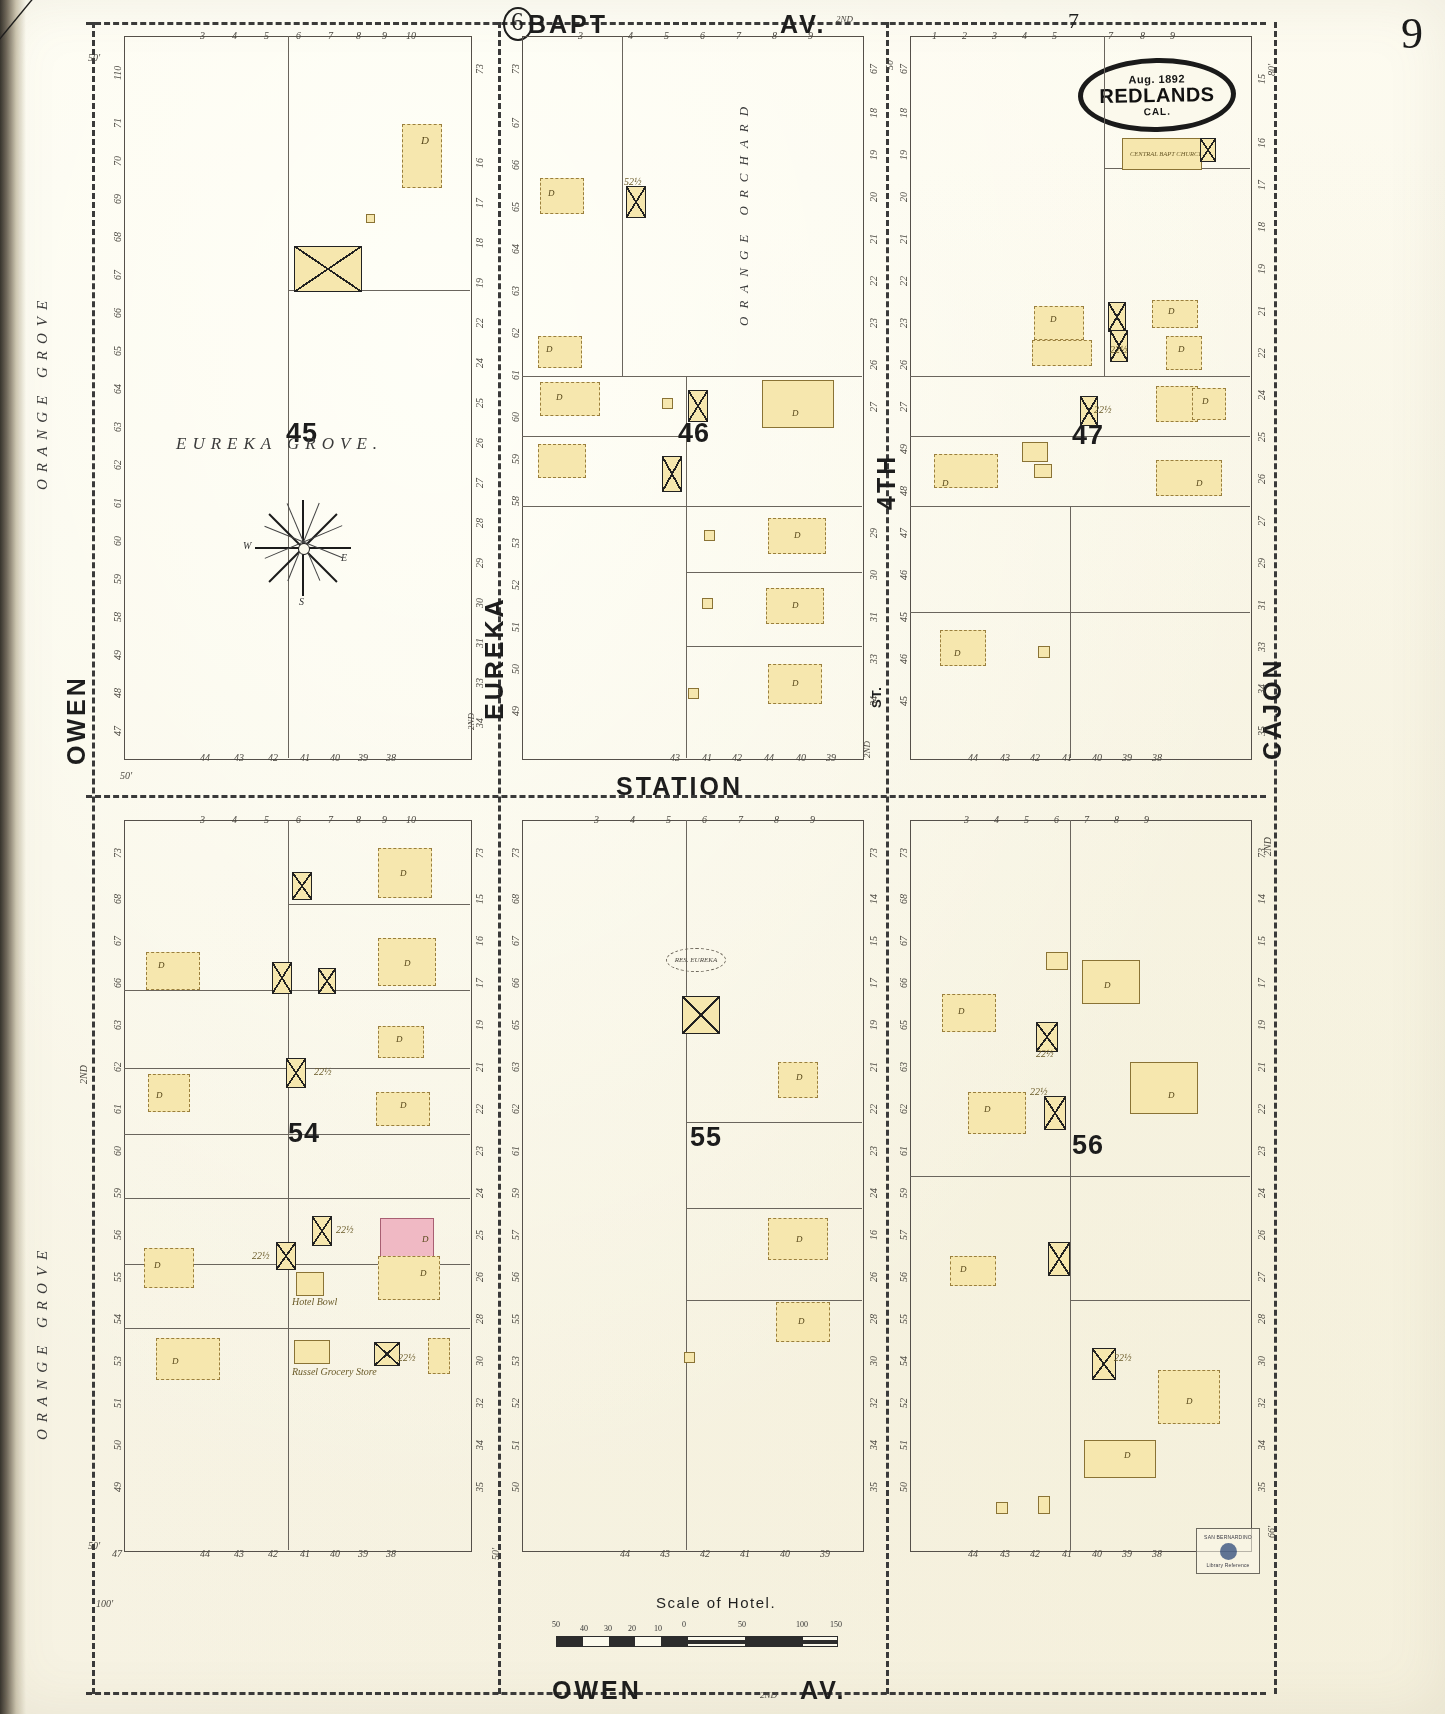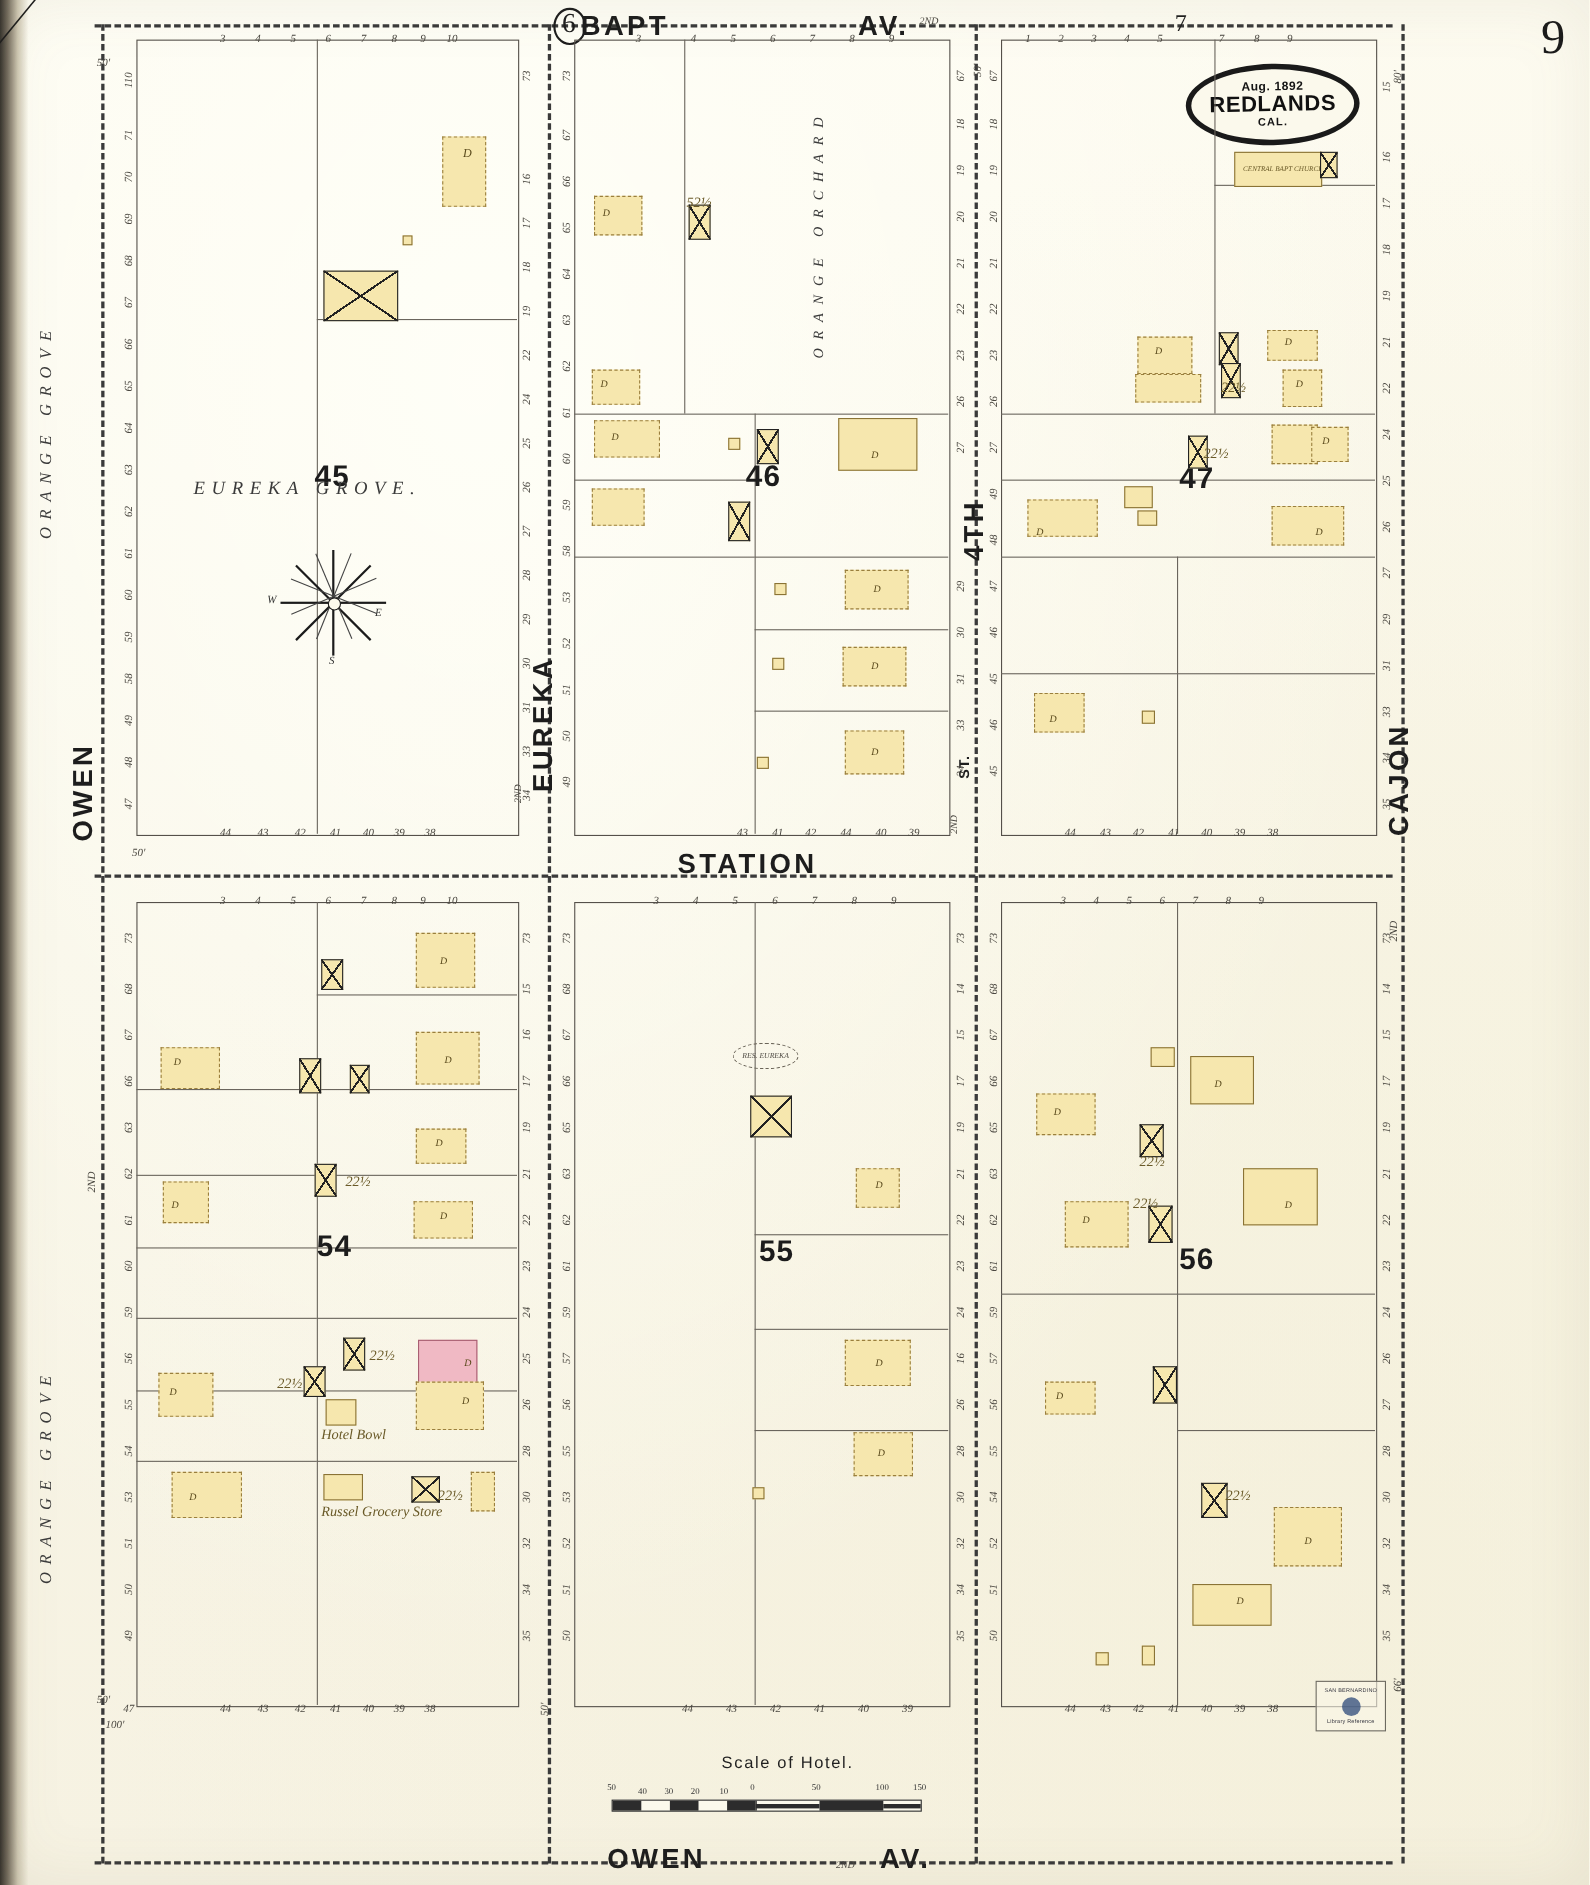--- a/index.html
+++ b/index.html
@@ -53,21 +53,21 @@
   
   .bldg{position:absolute;background:#f6e7ae;border:1.1px solid #8a7335;}
   .bldg.dashed{border-style:dashed;border-color:#9a7f3d;}
   .bldg.pink{background:#f0b9c4;border-color:#a85f72;}
   .bldg.tiny{background:#f6e7ae;border:1px solid #8a7335;}
   .xbld{position:absolute;background:#f6e7ae;border:1.4px solid #222;}
   .xbld:before,.xbld:after{content:"";position:absolute;left:-1px;top:-1px;width:calc(100% + 2px);height:calc(100% + 2px);}
   .xbld:before{background:linear-gradient(to top right,transparent calc(50% - .9px),#222 calc(50% - .9px),#222 calc(50% + .9px),transparent calc(50% + .9px));}
   .xbld:after{background:linear-gradient(to bottom right,transparent calc(50% - .9px),#222 calc(50% - .9px),#222 calc(50% + .9px),transparent calc(50% + .9px));}
   .bl-d{position:absolute;font-family:"Liberation Serif",serif;font-style:italic;font-size:11px;color:#5a4a1c;}
-  .bl-s{position:absolute;font-family:"Liberation Serif",serif;font-style:italic;font-size:13px;color:#6a5a28;white-space:nowrap;}
+  .bl-s{position:absolute;font-family:"Liberation Serif",serif;font-style:italic;font-size:10px;color:#6a5a28;white-space:nowrap;}
 
   
   #cartouche{position:absolute;left:1078px;top:58px;width:148px;height:64px;
     border:5px solid #1a1a1a;border-radius:50%/50%;
     display:flex;flex-direction:column;align-items:center;justify-content:center;
     background:#fbf9ec;transform:rotate(-1deg);}
   #cart-date{font-family:"Liberation Sans",sans-serif;font-size:11px;font-weight:700;letter-spacing:.5px;color:#151515;}
   #cart-city{font-family:"Liberation Sans",sans-serif;font-size:20px;font-weight:700;letter-spacing:.5px;color:#111;line-height:1.05;}
   #cart-state{font-family:"Liberation Sans",sans-serif;font-size:10px;font-weight:700;letter-spacing:1px;color:#151515;}
 
@@ -525,21 +525,21 @@
   <div class="lbl lot-v" style="left:474px;top:1180px;height:18px;">24</div>
   <div class="lbl lot-v" style="left:474px;top:1222px;height:18px;">25</div>
   <div class="lbl lot-v" style="left:474px;top:1264px;height:18px;">26</div>
   <div class="lbl lot-v" style="left:474px;top:1306px;height:18px;">28</div>
   <div class="lbl lot-v" style="left:474px;top:1348px;height:18px;">30</div>
   <div class="lbl lot-v" style="left:474px;top:1390px;height:18px;">32</div>
   <div class="lbl lot-v" style="left:474px;top:1432px;height:18px;">34</div>
   <div class="lbl lot-v" style="left:474px;top:1474px;height:18px;">35</div>
   <div class="lbl lot-v" style="left:78px;top:1060px;height:24px;">2ND</div>
   <div class="lbl lot" style="left:88px;top:1540px;">50'</div>
-  <div class="lbl lot" style="left:96px;top:1563px;">100'</div>
+  <div class="lbl lot" style="left:96px;top:1598px;">100'</div>
 
   <div class="block" style="left:522px;top:820px;width:340px;height:730px;"></div>
   <div class="inner-line" style="left:686px;top:820px;width:1.4px;height:730px;"></div>
   <div class="inner-line" style="left:686px;top:1122px;width:176px;height:1.4px;"></div>
   <div class="inner-line" style="left:686px;top:1208px;width:176px;height:1.4px;"></div>
   <div class="inner-line" style="left:686px;top:1300px;width:176px;height:1.4px;"></div>
   <div class="lbl blocknum" style="left:690px;top:1122px;">55</div>
 
   <div class="oval-note" style="left:666px;top:948px;width:58px;height:22px;">RES. EUREKA</div>
   <div class="xbld" style="left:682px;top:996px;width:36px;height:36px;"></div>

